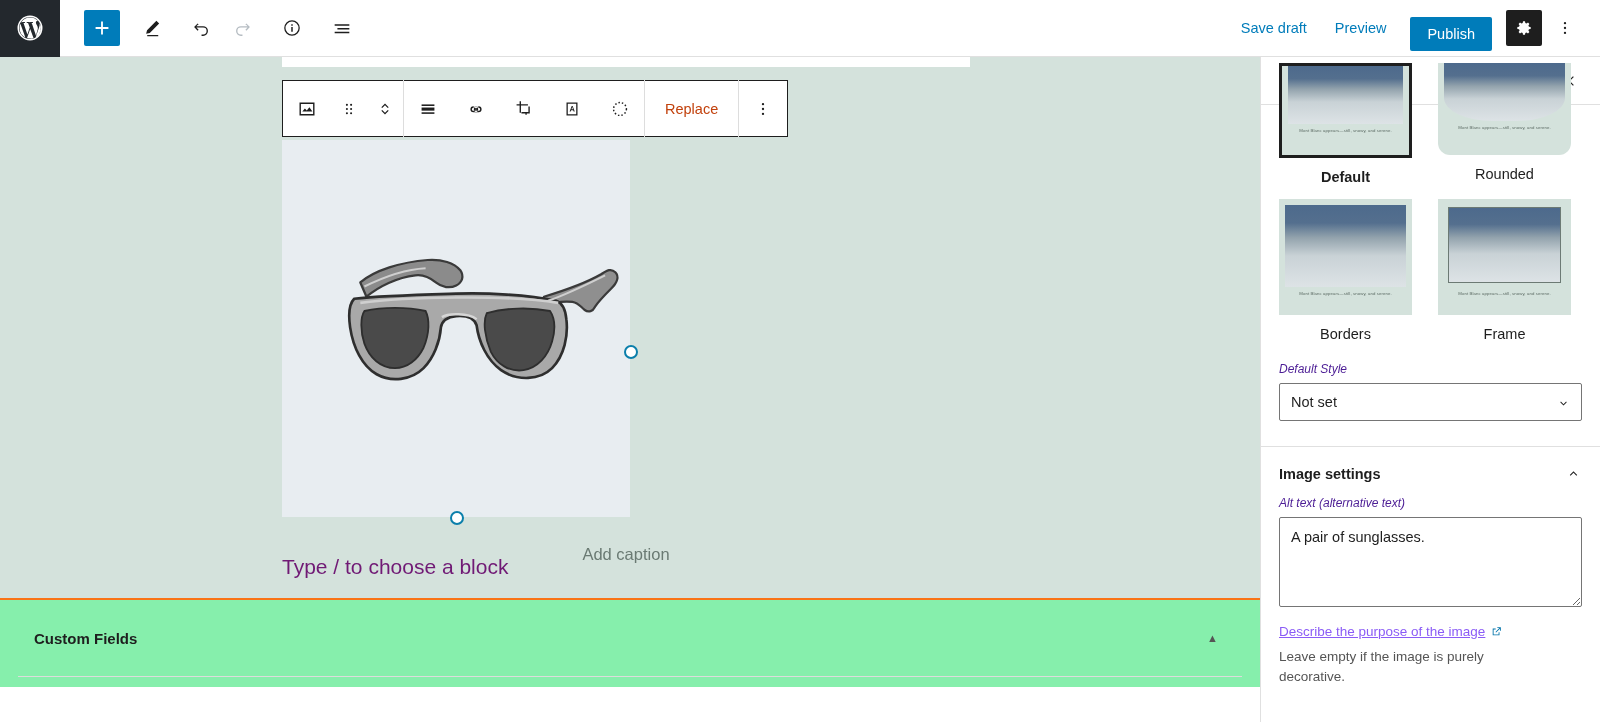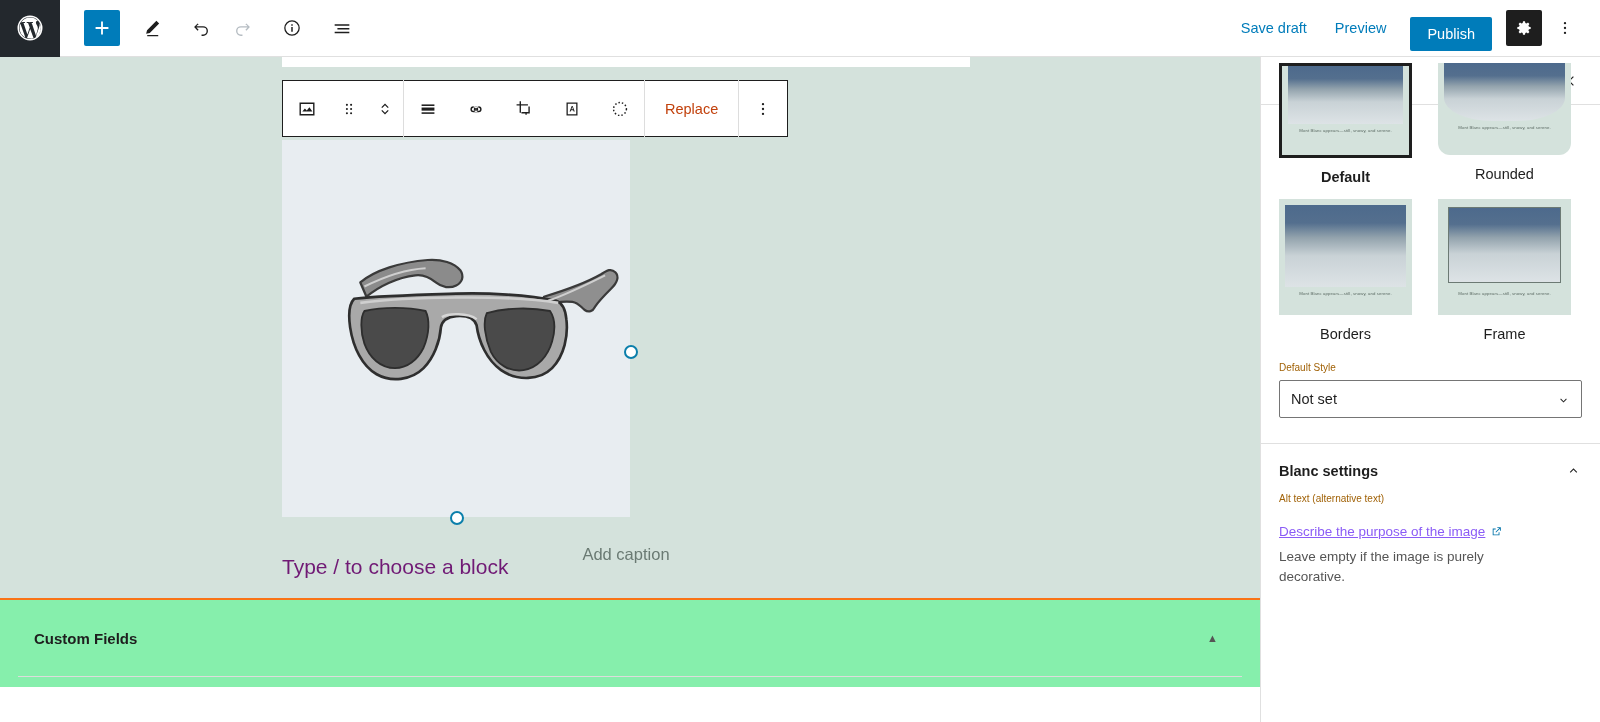--- a/index.html
+++ b/index.html
@@ -196,21 +196,21 @@
     line-height: 1.3; letter-spacing: 0.1px;
   }
   .style-label {
     text-align: center; font-size: 14.5px; color: #1e1e1e;
     margin-top: 11px;
   }
   .style-label.selected { font-weight: bold; }
 
   .field-block { padding: 0 18px; }
   .field-label {
-    font-size: 10px; color: #a16207; margin-bottom: 7px; display: block;
+    font-size: 12px; color: #4c1d95; margin-bottom: 7px; display: block; font-style: italic;
   }
   .select-wrap { position: relative; }
   select.wp-select {
     width: 100%; height: 38px; border: 1px solid #757575; border-radius: 2px;
     padding: 0 30px 0 11px; font-size: 14.5px; color: #1e1e1e;
     background: #fff; appearance: none; -webkit-appearance: none;
     font-family: "Liberation Sans", sans-serif; cursor: pointer;
   }
   .select-chev {
     position: absolute; right: 11px; top: 13px; pointer-events: none;
@@ -470,30 +470,31 @@
             <svg width="15" height="15" viewBox="0 0 24 24">
                 <path d="M12 15.2 6.8 10l1.05-1.05L12 13.1l4.15-4.15L17.2 10 12 15.2z"></path>
               </svg>
           </span>
         </div>
       </div>
 
       <div class="panel-divider"></div>
 
       <div class="panel-head">
-        <span class="panel-head-title">Blanc settings</span>
+        <span class="panel-head-title">Image settings</span>
         <span class="panel-head-chev">
           <svg width="17" height="17" viewBox="0 0 24 24">
               <path d="M12 8.8 17.2 14l-1.05 1.05L12 10.9l-4.15 4.15L6.8 14 12 8.8z"></path>
             </svg>
         </span>
       </div>
 
       <div class="field-block">
         <label class="field-label">Alt text (alternative text)</label>
+        <textarea class="alt-text" style="">A pair of sunglasses.</textarea>
         <a class="help-link">
           <span>Describe the purpose of the image</span>
           <span>
             <svg width="13" height="13" viewBox="0 0 24 24">
                 <path d="M13.5 4h6.5v6.5h-1.6V6.74l-7.2 7.2-1.13-1.13 7.2-7.2H13.5V4zM5 6.5h5.5v1.6H6.6v9.3h9.3v-3.9h1.6V19H5V6.5z"></path>
               </svg>
           </span>
         </a>
         <div class="help-text">Leave empty if the image is purely decorative.</div>
       </div>

